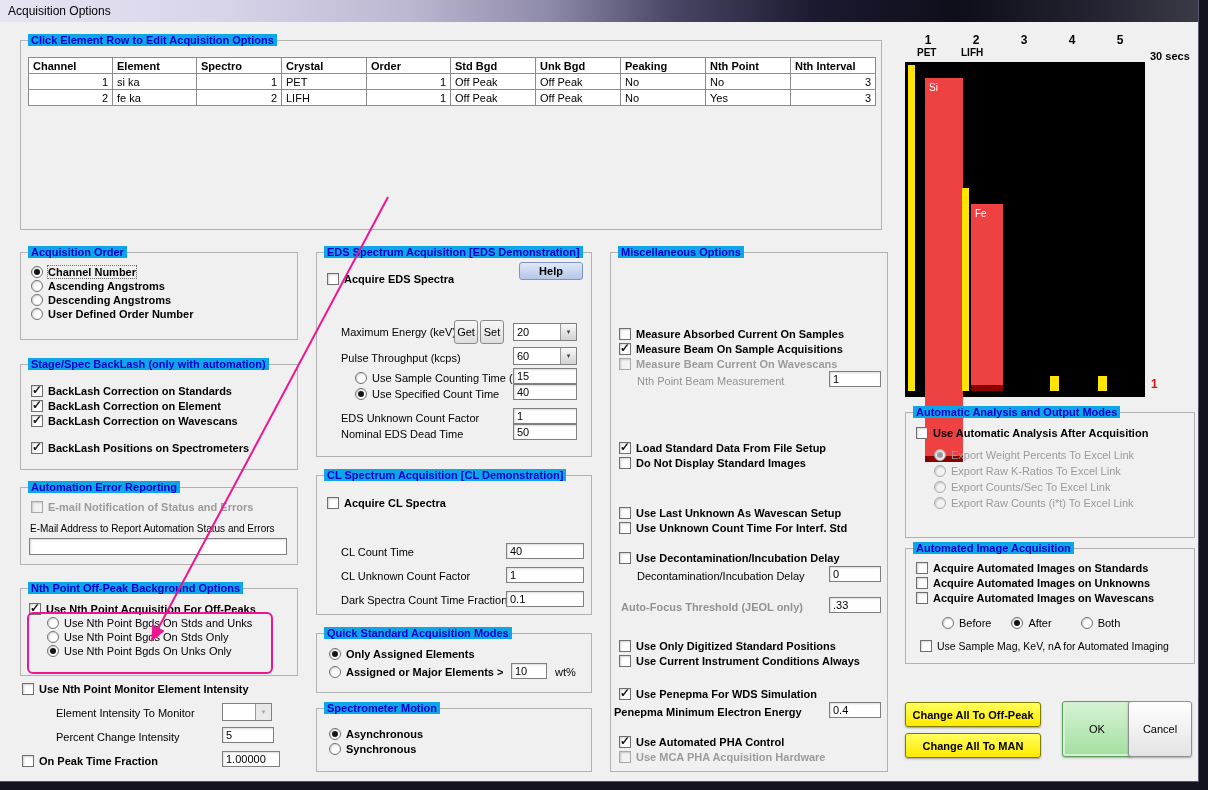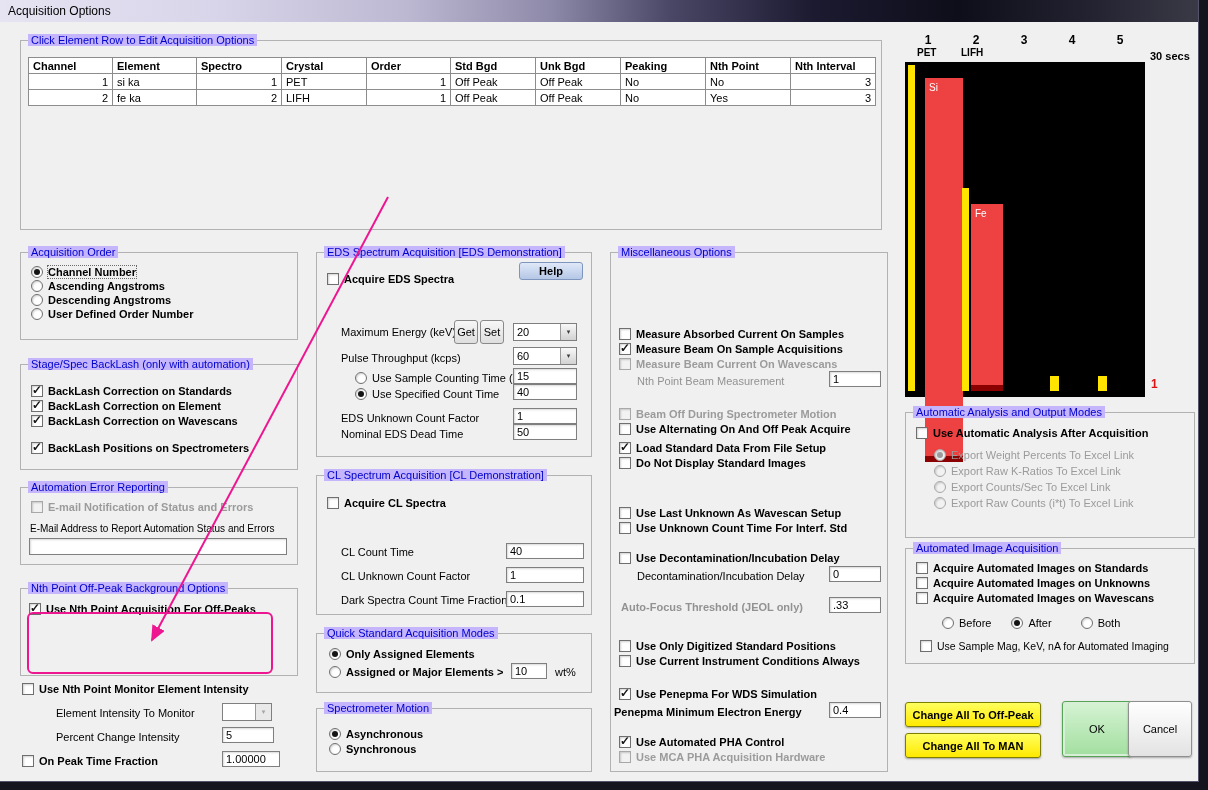--- a/index.html
+++ b/index.html
@@ -4,22 +4,22 @@
 <style>
   html,body{margin:0;padding:0;overflow:hidden}
   body{width:1208px;height:790px;position:relative;background:#14141f;
        font-family:"Liberation Sans",sans-serif;font-size:11px;color:#000}
   .window{position:absolute;left:0;top:0;width:1199px;height:782px;background:#f0f0f0;
           border-right:1px solid #55536a;border-bottom:1px solid #55536a;box-sizing:border-box}
   .titlebar{position:absolute;left:0;top:0;width:100%;height:22px;box-sizing:border-box;
     display:flex;align-items:center;padding-left:8px;font-size:12px;
     background:linear-gradient(90deg,#e6e3f2 0%,#d8d5ea 18%,#bcb8d2 34%,#8d89a8 46%,#4a4766 56%,#1b1a30 68%,#0e0e1a 80%,#232230 91%,#3a3946 100%)}
   .group{position:absolute;border:1px solid #b2b2b2;box-sizing:border-box;background:transparent}
-  .legend{position:absolute;top:-7px;left:7px;background:#c4b5fd;padding:0 3px;white-space:nowrap;
-          color:var(--group-title-blue,#0000cc);font-weight:normal}
+  .legend{position:absolute;top:-7px;left:7px;background:#0ea5e9;padding:0 3px;white-space:nowrap;
+          color:var(--group-title-blue,#0000cc);font-weight:bold}
   .opts{position:absolute;display:flex;flex-direction:column}
   .opt{display:flex;align-items:center;gap:5px;height:15px;font-weight:bold;white-space:nowrap}
   .opts.h14 .opt{height:14px}
   .opts.h16 .opt{height:16px}
   .opts.normal .opt,.opt.normal{font-weight:normal}
   .opts.gap4 .opt:nth-child(4){margin-top:12px}
   .opt.dis{color:#9b9b9b}
   .mark{flex:0 0 auto;width:12px;height:12px;box-sizing:border-box;background:#fff;border:1px solid #6f6f6f;
         position:relative;box-shadow:inset 1px 1px 2px rgba(0,0,0,.18)}
   .mark.radio{border-radius:50%}
@@ -190,20 +190,34 @@
       <span></span>
     </div>
   </div>
 
   <div class="group" style="left:20px;top:588px;width:278px;height:88px">
     <span class="legend">Nth Point Off-Peak Background Options</span>
     <div class="opt on" style="position:absolute;left:8px;top:12px">
       <span class="mark checkbox"></span>
       <span class="olbl">Use Nth Point Acquisition For Off-Peaks</span>
     </div>
+    <div class="opts h14 normal" style="left:26px;top:27px">
+        <div class="opt">
+          <span class="mark radio"></span>
+          <span class="olbl">Use Nth Point Bgds On Stds and Unks</span>
+        </div>
+        <div class="opt">
+          <span class="mark radio"></span>
+          <span class="olbl">Use Nth Point Bgds On Stds Only</span>
+        </div>
+        <div class="opt on">
+          <span class="mark radio"></span>
+          <span class="olbl">Use Nth Point Bgds On Unks Only</span>
+        </div>
+      </div>
     <div class="hlbox" style="left:6px;top:23px;width:246px;height:62px"></div>
   </div>
   <div class="opt" style="position:absolute;left:22px;top:681px">
     <span class="mark checkbox"></span>
     <span class="olbl">Use Nth Point Monitor Element Intensity</span>
   </div>
   <div class="row" style="left:56px;top:705px">
       <span class="lbl">Element Intensity To Monitor</span>
     </div>
   <div class="combo dis" style="left:222px;top:703px;width:50px">
@@ -354,30 +368,20 @@
           <span class="mark checkbox"></span>
           <span class="olbl">Measure Beam Current On Wavescans</span>
         </div>
       </div>
     <div class="row" style="left:26px;top:120px">
         <span class="lbl dim">Nth Point Beam Measurement</span>
       </div>
     <div class="fld" style="left:218px;top:118px;width:52px">
       <span>1</span>
     </div>
-    <div class="opts" style="left:8px;top:153px">
-        <div class="opt dis">
-          <span class="mark checkbox"></span>
-          <span class="olbl">Beam Off During Spectrometer Motion</span>
-        </div>
-        <div class="opt">
-          <span class="mark checkbox"></span>
-          <span class="olbl">Use Alternating On And Off Peak Acquire</span>
-        </div>
-      </div>
     <div class="opts" style="left:8px;top:187px">
         <div class="opt on">
           <span class="mark checkbox"></span>
           <span class="olbl">Load Standard Data From File Setup</span>
         </div>
         <div class="opt">
           <span class="mark checkbox"></span>
           <span class="olbl">Do Not Display Standard Images</span>
         </div>
       </div>

